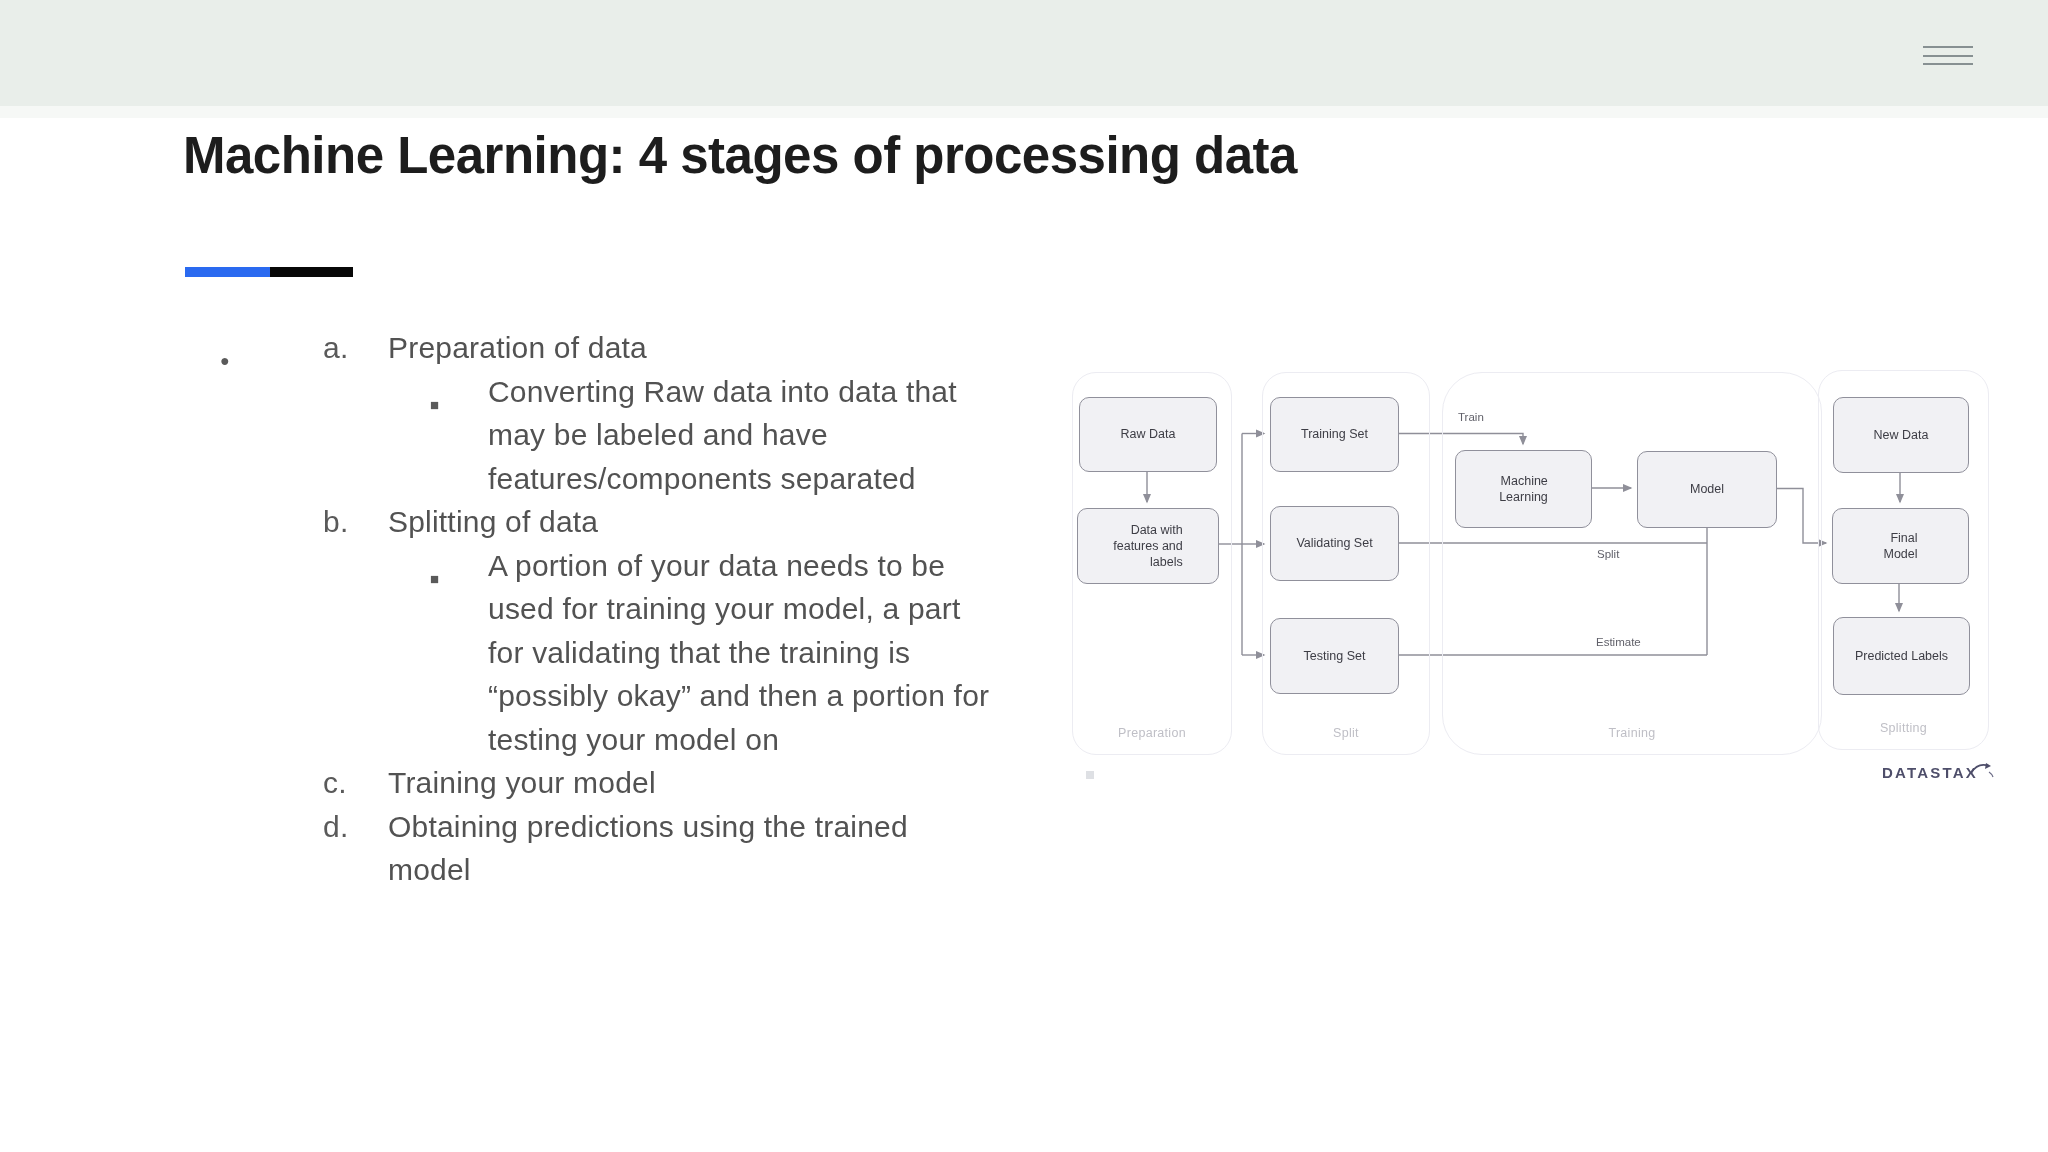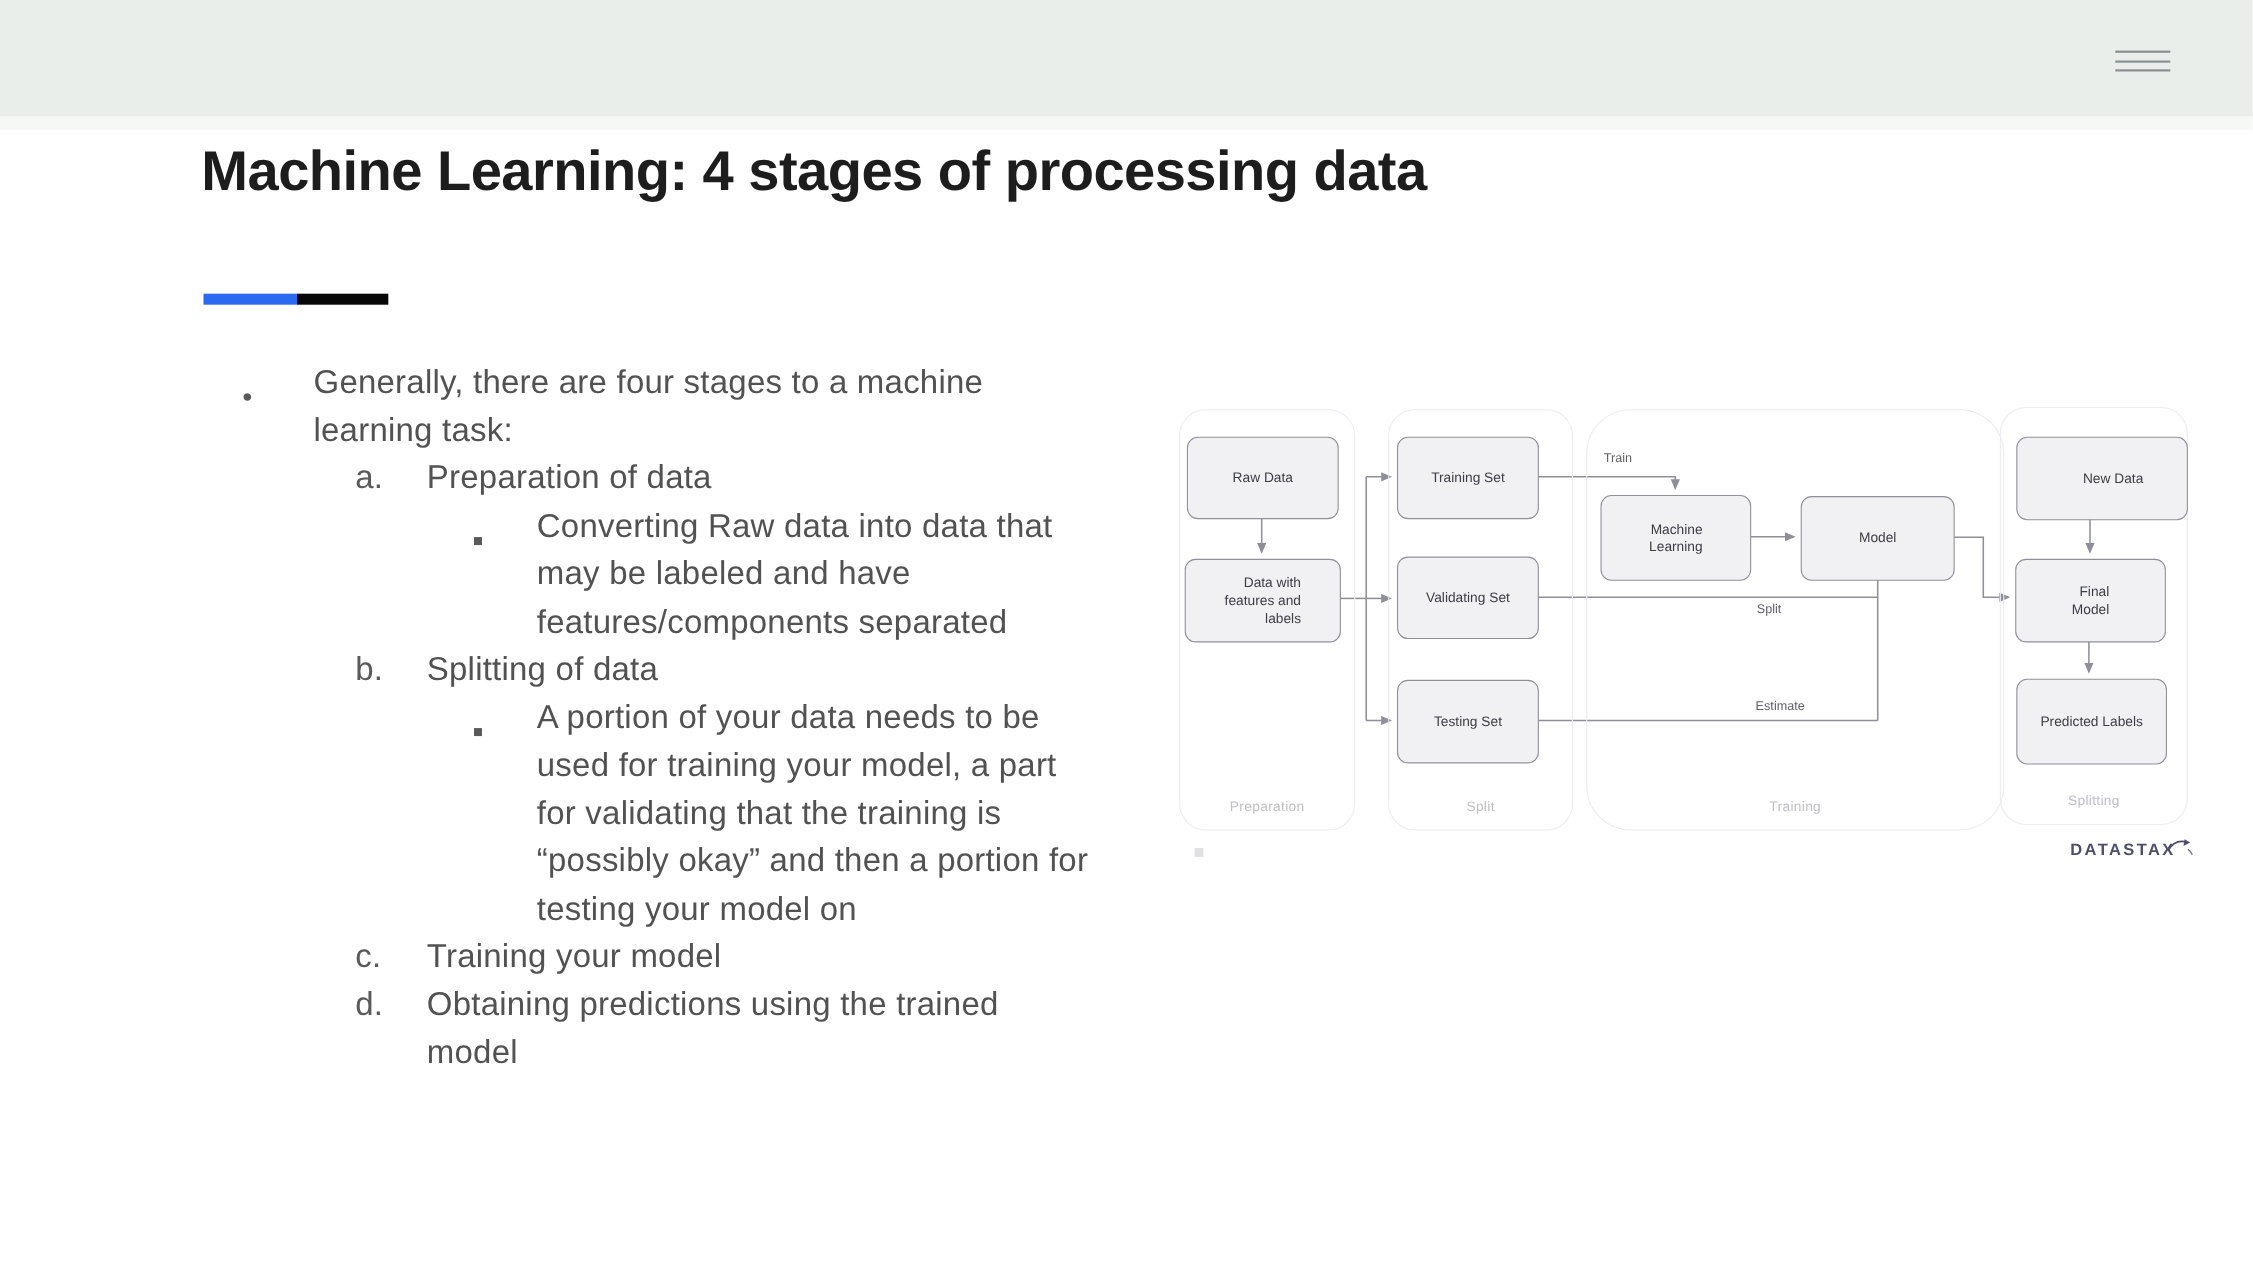--- a/index.html
+++ b/index.html
@@ -68,22 +68,20 @@
 
   <div class="title">Machine Learning: 4 stages of processing data</div>
   <div class="accent">
     <div class="blue"></div>
     <div class="black"></div>
   </div>
 
   <div class="outline">
     <div class="row l1">
       <span class="marker">●</span>
-      <span class="txt">Generally, there are four stages to a machine
-learning task:</span>
     </div>
     <div class="row l2">
       <span class="marker">a.</span>
       <span class="txt">Preparation of data</span>
     </div>
     <div class="row l3">
       <span class="marker">■</span>
       <span class="txt">Converting Raw data into data that
 may be labeled and have
 features/components separated</span>
@@ -153,21 +151,21 @@
     <div class="node" style="left:19px;top:32px;width:136px;height:73px;">Raw Data</div>
     <div class="node" style="left:17px;top:143px;width:140px;height:74px;">Data with
 features and
 labels</div>
     <div class="node" style="left:210px;top:32px;width:127px;height:73px;">Training Set</div>
     <div class="node" style="left:210px;top:141px;width:127px;height:73px;">Validating Set</div>
     <div class="node" style="left:210px;top:253px;width:127px;height:74px;">Testing Set</div>
     <div class="node" style="left:395px;top:85px;width:135px;height:76px;">Machine
 Learning</div>
     <div class="node" style="left:577px;top:86px;width:138px;height:75px;">Model</div>
-    <div class="node" style="left:773px;top:32px;width:134px;height:74px;padding-left:20px;">New Data</div>
+    <div class="node" style="left:773px;top:32px;width:134px;height:74px;">New Data</div>
     <div class="node" style="left:772px;top:143px;width:135px;height:74px;">Final
 Model</div>
     <div class="node" style="left:773px;top:252px;width:135px;height:76px;">Predicted Labels</div>
 
     <span class="edge-label" style="left:398px;top:46px;">Train</span>
     <span class="edge-label" style="left:537px;top:183px;">Split</span>
     <span class="edge-label" style="left:536px;top:271px;">Estimate</span>
 
     <div class="artifact-dot"></div>
     <div class="logo">

